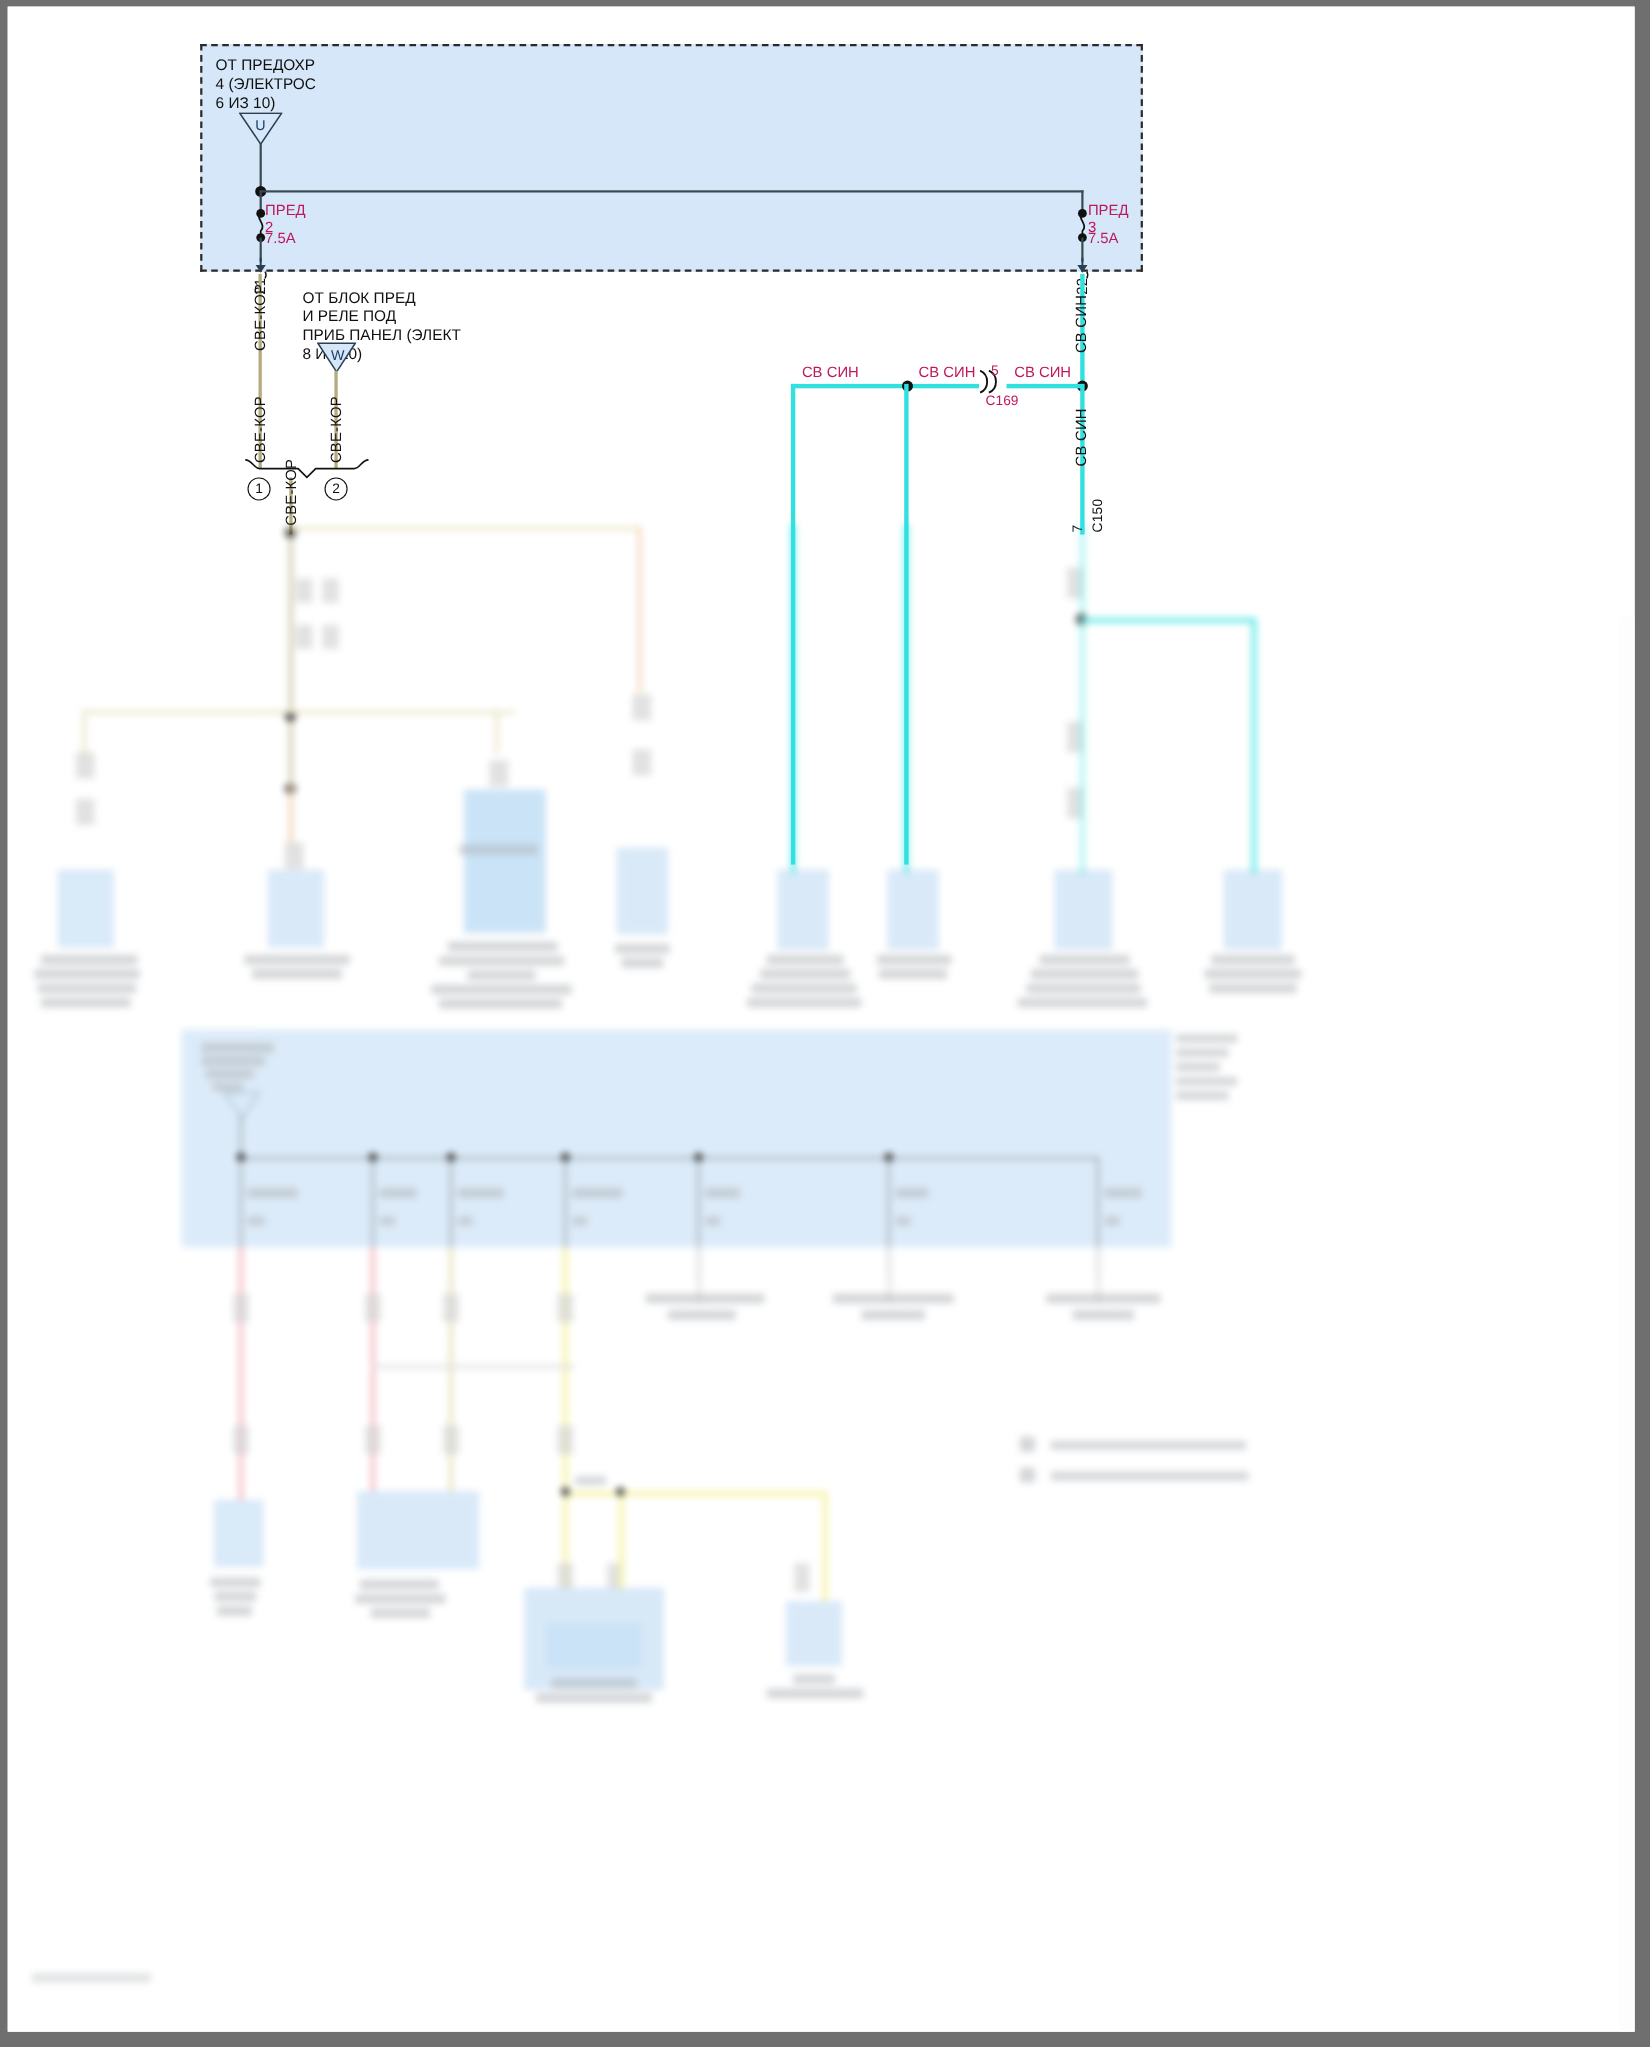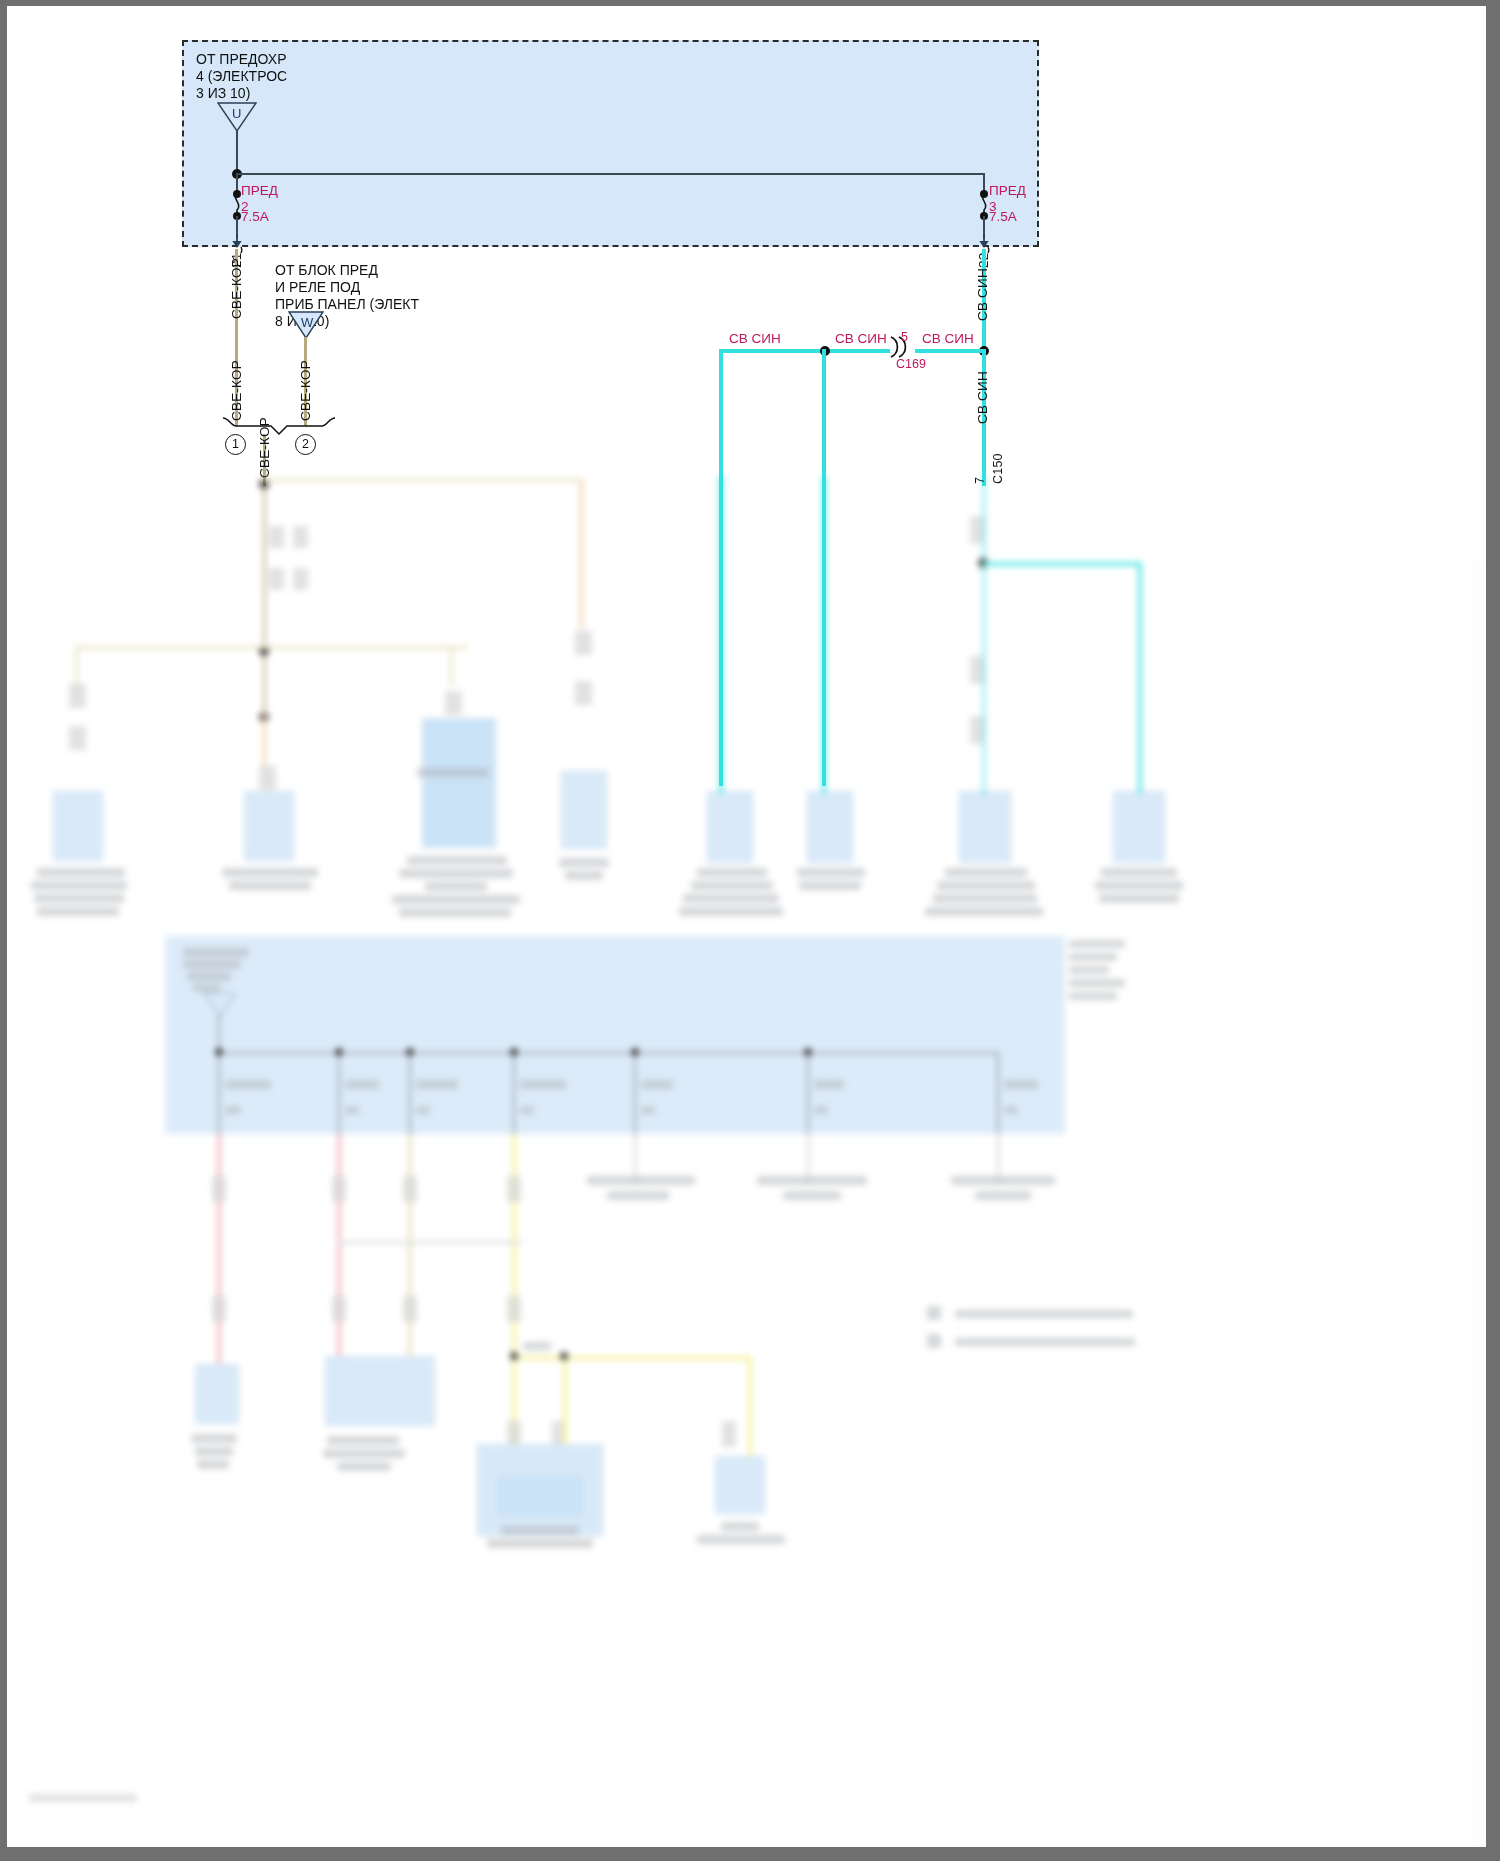--- a/index.html
+++ b/index.html
@@ -104,21 +104,21 @@
   <div id="frame-right"></div>
   <div id="frame-bottom"></div>
 
   <div id="paper">
 
     <div id="fusebox"></div>
 
 
     <div class="blk" style="left:189px;top:45px;text-align:left;">ОТ ПРЕДОХР
 4 (ЭЛЕКТРОС
-3 ИЗ 10)</div>
+6 ИЗ 10)</div>
 
     <div class="tri-wrap" style="left:210px;top:96px;">
       <svg width="40" height="30" viewBox="0 0 40 30">
         <polygon points="1,1 39,1 20,29" fill="#d5e7f8" stroke="#2b3f55" stroke-width="1.4"></polygon>
       </svg>
     </div>
     <div class="tri-letter" style="left:225px;top:100px;">U</div>
 
     <div class="wire wv" style="left:229px;top:124px;height:44px;"></div>
     <div class="dot" style="left:225px;top:163px;"></div>

